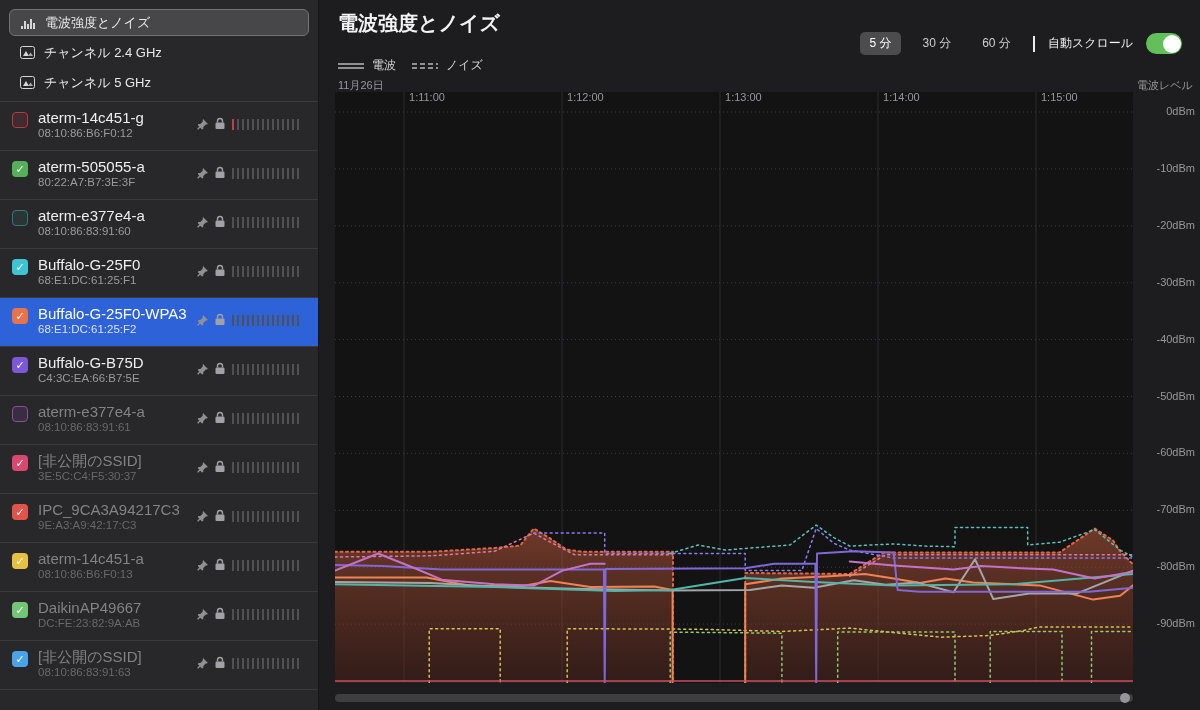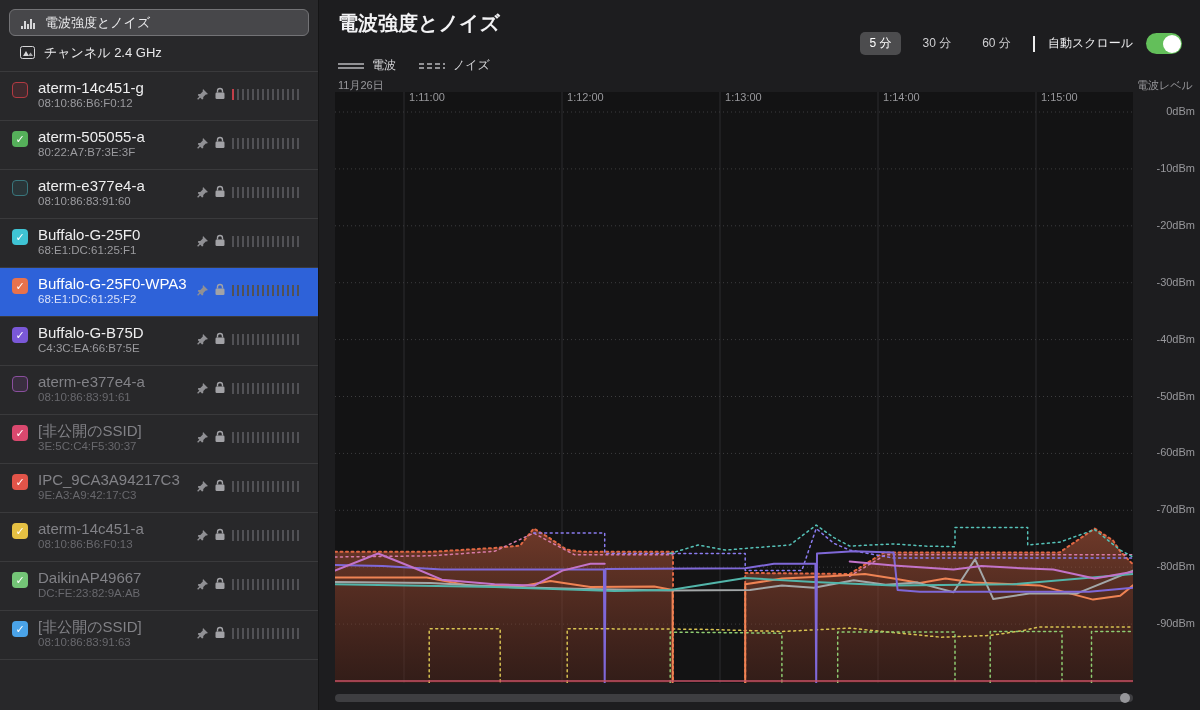--- a/index.html
+++ b/index.html
@@ -32,21 +32,21 @@
   .row-pin { position:absolute; left:196px; top:15px; }
   .row-lock { position:absolute; left:214px; top:14px; }
   .row-meter { position:absolute; left:232px; top:17px; width:68px; height:11px;
     background:repeating-linear-gradient(90deg,#515155 0 2px,transparent 2px 5px); }
   .meter-red { position:absolute; left:0; top:0; width:2px; height:11px; background:#c23f49; }
 
   
   #main { position:relative; flex:1; height:710px; background:#1d1d1f; }
   #page-title { position:absolute; left:19px; top:10px; font-size:20px; font-weight:bold; color:#f2f2f4; }
   #subtitle { position:absolute; left:19px; top:37px; font-size:12px; color:#d2d2d5; }
-  #legend { position:absolute; left:19px; top:57px; display:flex; gap:23px; align-items:flex-start; }
+  #legend { position:absolute; left:19px; top:57px; display:flex; gap:16px; align-items:flex-start; }
   .leg-item { display:flex; align-items:center; gap:8px; font-size:12px; color:#d8d8db; }
   .sw { display:flex; flex-direction:column; gap:2px; }
   .sw i { display:block; height:2px; width:26px; background:#919194; }
   .sw.dashed i { background:repeating-linear-gradient(90deg,#919194 0 5px,transparent 5px 8px); }
 
   #controls { position:absolute; top:32px; right:18px; display:flex; align-items:center; gap:13px; }
   .range-btn { font-size:12px; color:#cfcfd2; padding:3px 9px; border-radius:5px; }
   .range-btn.sel { background:#4c4c4e; color:#ffffff; }
   #ctrl-divider { width:2px; height:16px; background:#ececec; }
   #autoscroll-label { font-size:12px; color:#f0f0f2; }
@@ -85,20 +85,30 @@
         </div>
         <div class="nav-item">
           <span class="nav-icon">
             <svg width="15" height="13" viewBox="0 0 15 13">
               <rect x="0.5" y="0.5" width="14" height="12" rx="2" fill="none" stroke="#d6d6d8"></rect>
               <path d="M3 10 L6 5 L9 10 Z" fill="#d6d6d8"></path>
               <path d="M8 10 L10.5 6.5 L13 10 Z" fill="#a8a8aa"></path>
             </svg>
           </span>
           <span>チャンネル 2.4 GHz</span>
+        </div>
+        <div class="nav-item">
+          <span class="nav-icon">
+            <svg width="15" height="13" viewBox="0 0 15 13">
+              <rect x="0.5" y="0.5" width="14" height="12" rx="2" fill="none" stroke="#d6d6d8"></rect>
+              <path d="M3 10 L6 5 L9 10 Z" fill="#d6d6d8"></path>
+              <path d="M8 10 L10.5 6.5 L13 10 Z" fill="#a8a8aa"></path>
+            </svg>
+          </span>
+          <span>チャンネル 5 GHz</span>
         </div>
       </div>
     <div id="net-list">
         <div class="net-row">
           <span class="net-cb" style="background: rgba(178, 58, 66, 0.18); border: 1.5px solid rgb(178, 58, 66);"></span>
           <span class="net-name">aterm-14c451-g</span>
           <span class="net-mac">08:10:86:B6:F0:12</span>
           <span class="row-pin"><svg width="13" height="13" viewBox="0 0 13 13">
               <g fill="#909094">
                 <path d="M7 1 L12 6 L10.6 6.6 L9.8 6.5 L7.3 9 L7.2 11 L6 11.4 L1.9 7.3 L2.3 6 L4.3 5.9 L6.8 3.4 L6.7 2.6 Z"></path>

